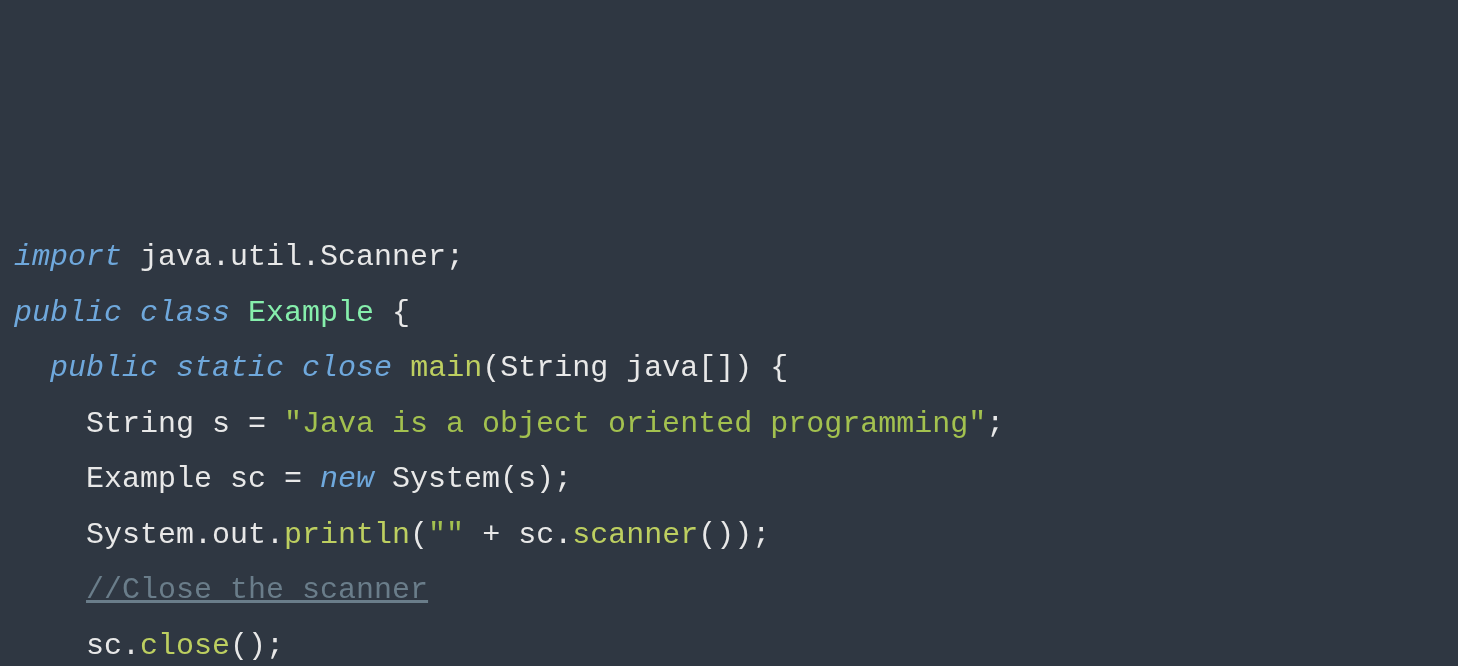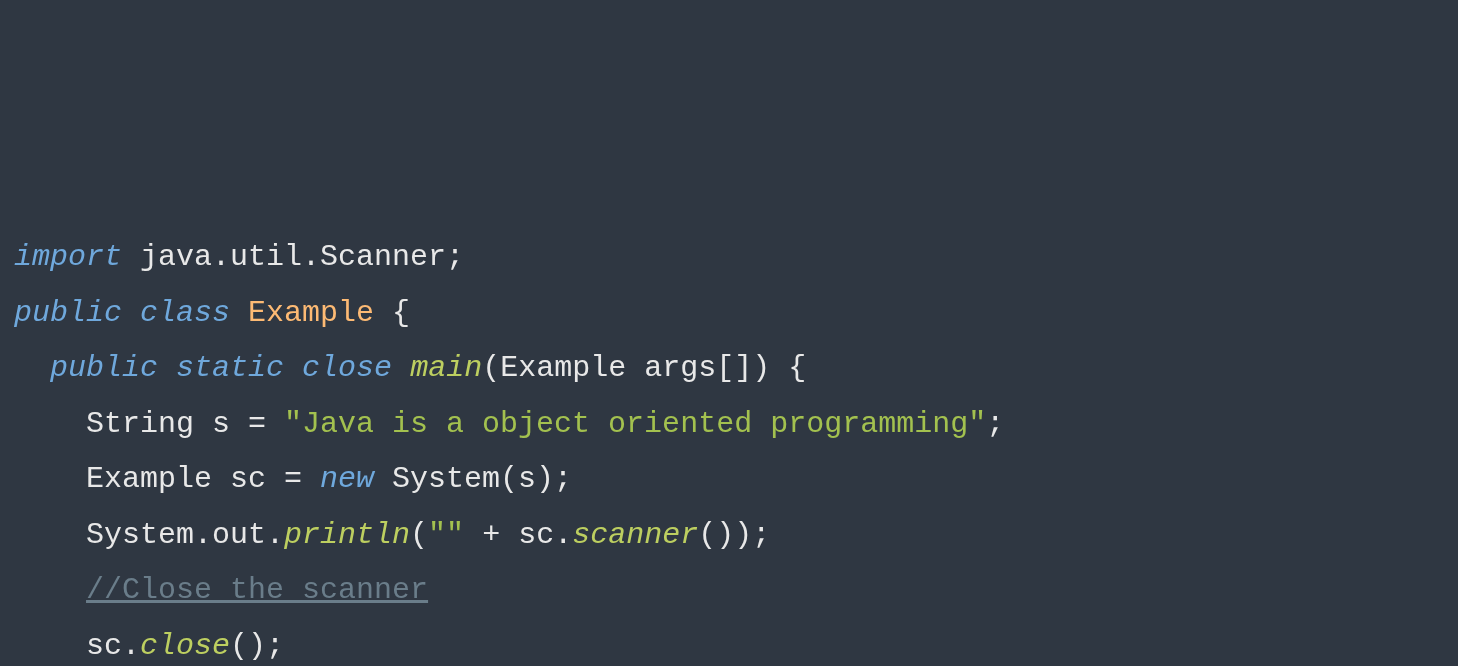--- a/index.html
+++ b/index.html
@@ -14,35 +14,35 @@
       line-height: 1.85;
       color: #e8e8e8;
       padding: 8px 14px;
       white-space: pre;
       overflow-x: auto;
     }
     .code-block {
       display: block;
     }
     .kw { color: #6fa8dc; font-style: italic; }
-    .classname { color: #fdba74; }
-    .method { color: #bdcf60; font-style: italic; }
+    .classname { color: #86efac; }
+    .method { color: #bdcf60; }
     .str { color: #a3c14f; }
     .comment { color: #6a7d8a; text-decoration: underline; }
     .punc { color: #e8e8e8; }
     .ident { color: #e8e8e8; font-family: Liberation Mono, monospace; }
   </style>
 </head>
 <body>
 
 
 
 <div class="code-block"><span><span class="kw">import</span><span class="ident"> java.util.Scanner</span><span class="punc">;</span></span>
 <span><span class="kw">public</span> <span class="kw">class</span><span class="classname"> Example </span><span class="punc">{</span></span>
-<span><span>  </span><span class="kw">public</span> <span class="kw">static</span> <span class="kw">close</span> <span class="method">main</span><span class="punc">(</span><span class="ident">Example args</span><span class="punc">[]</span><span class="punc">) {</span></span>
+<span><span>  </span><span class="kw">public</span> <span class="kw">static</span> <span class="kw">close</span> <span class="method">main</span><span class="punc">(</span><span class="ident">String java</span><span class="punc">[]</span><span class="punc">) {</span></span>
 <span><span>    </span><span class="ident">String s = </span><span class="str">"Java is a object oriented programming"</span><span class="punc">;</span></span>
 <span><span>    </span><span class="ident">Example sc = </span><span class="kw">new</span><span class="ident"> System(s);</span></span>
 <span><span>    </span><span class="ident">System.out.</span><span class="method">println</span><span class="punc">(</span><span class="str">""</span><span class="ident"> + sc.</span><span class="method">scanner</span><span class="punc">());</span></span>
 <span><span>    </span><span class="comment">//Close the scanner</span></span>
 <span><span>    </span><span class="ident">sc.</span><span class="method">close</span><span class="punc">();</span></span>
 
 
 </div>
 
 

